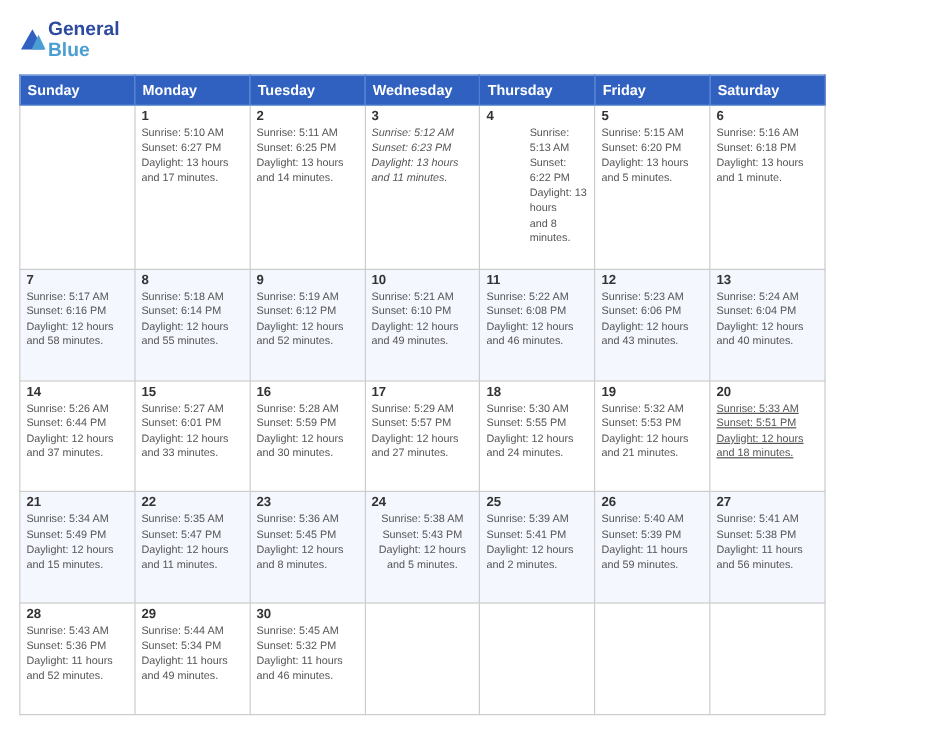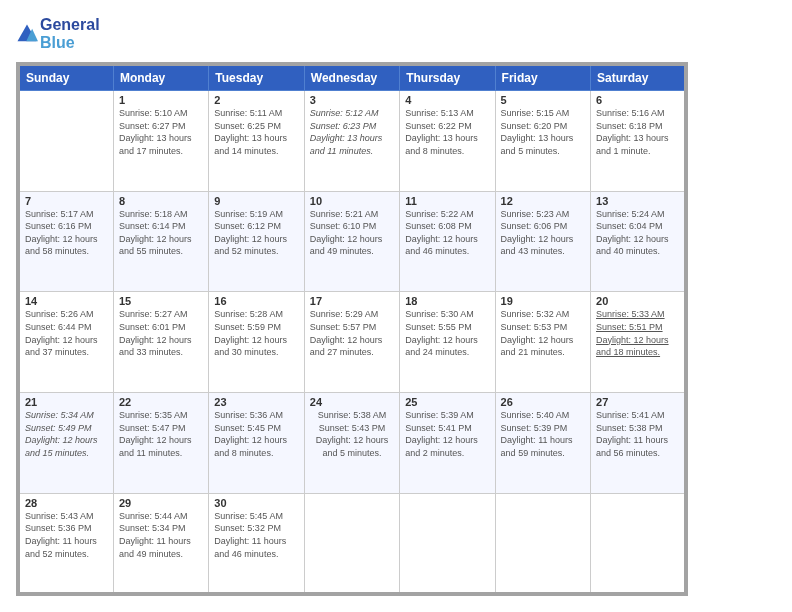--- a/index.html
+++ b/index.html
@@ -39,21 +39,21 @@
       font-size: 28px;
       font-weight: bold;
       color: #333;
     }
     .location {
       font-size: 13px;
       color: #555;
     }
     .calendar {
       flex: 1;
-      border: 4px solid #a3a3a3;
+      border: 1px solid #a3a3a3;
       border-collapse: collapse;
       width: 100%;
       table-layout: fixed;
     }
     .calendar th {
       background-color: #3060c0;
       color: white;
       text-align: left;
       padding: 5px 6px;
       font-size: 12px;
@@ -144,21 +144,21 @@
           </td>
           <td>
             <span class="day-number">3</span>
             <div class="day-info" style="white-space: pre-line; font-style: italic;">Sunrise: 5:12 AM
 Sunset: 6:23 PM
 Daylight: 13 hours
 and 11 minutes.</div>
           </td>
           <td>
             <span class="day-number">4</span>
-            <div class="day-info" style="white-space: pre-line;">Sunrise: 5:13 AM
+            <div class="day-info" style="white-space: pre-line; margin-left: 36px;">Sunrise: 5:13 AM
 Sunset: 6:22 PM
 Daylight: 13 hours
 and 8 minutes.</div>
           </td>
           <td>
             <span class="day-number">5</span>
             <div class="day-info" style="white-space: pre-line;">Sunrise: 5:15 AM
 Sunset: 6:20 PM
 Daylight: 13 hours
 and 5 minutes.</div>
@@ -269,21 +269,21 @@
             <span class="day-number">20</span>
             <div class="day-info" style="white-space: pre-line; text-decoration: underline;">Sunrise: 5:33 AM
 Sunset: 5:51 PM
 Daylight: 12 hours
 and 18 minutes.</div>
           </td>
         </tr>
         <tr>
           <td>
             <span class="day-number">21</span>
-            <div class="day-info" style="white-space: pre-line; font-style: italic;">Sunrise: 5:34 AM
+            <div class="day-info" style="white-space: pre-line;">Sunrise: 5:34 AM
 Sunset: 5:49 PM
 Daylight: 12 hours
 and 15 minutes.</div>
           </td>
           <td>
             <span class="day-number">22</span>
             <div class="day-info" style="white-space: pre-line;">Sunrise: 5:35 AM
 Sunset: 5:47 PM
 Daylight: 12 hours
 and 11 minutes.</div>

